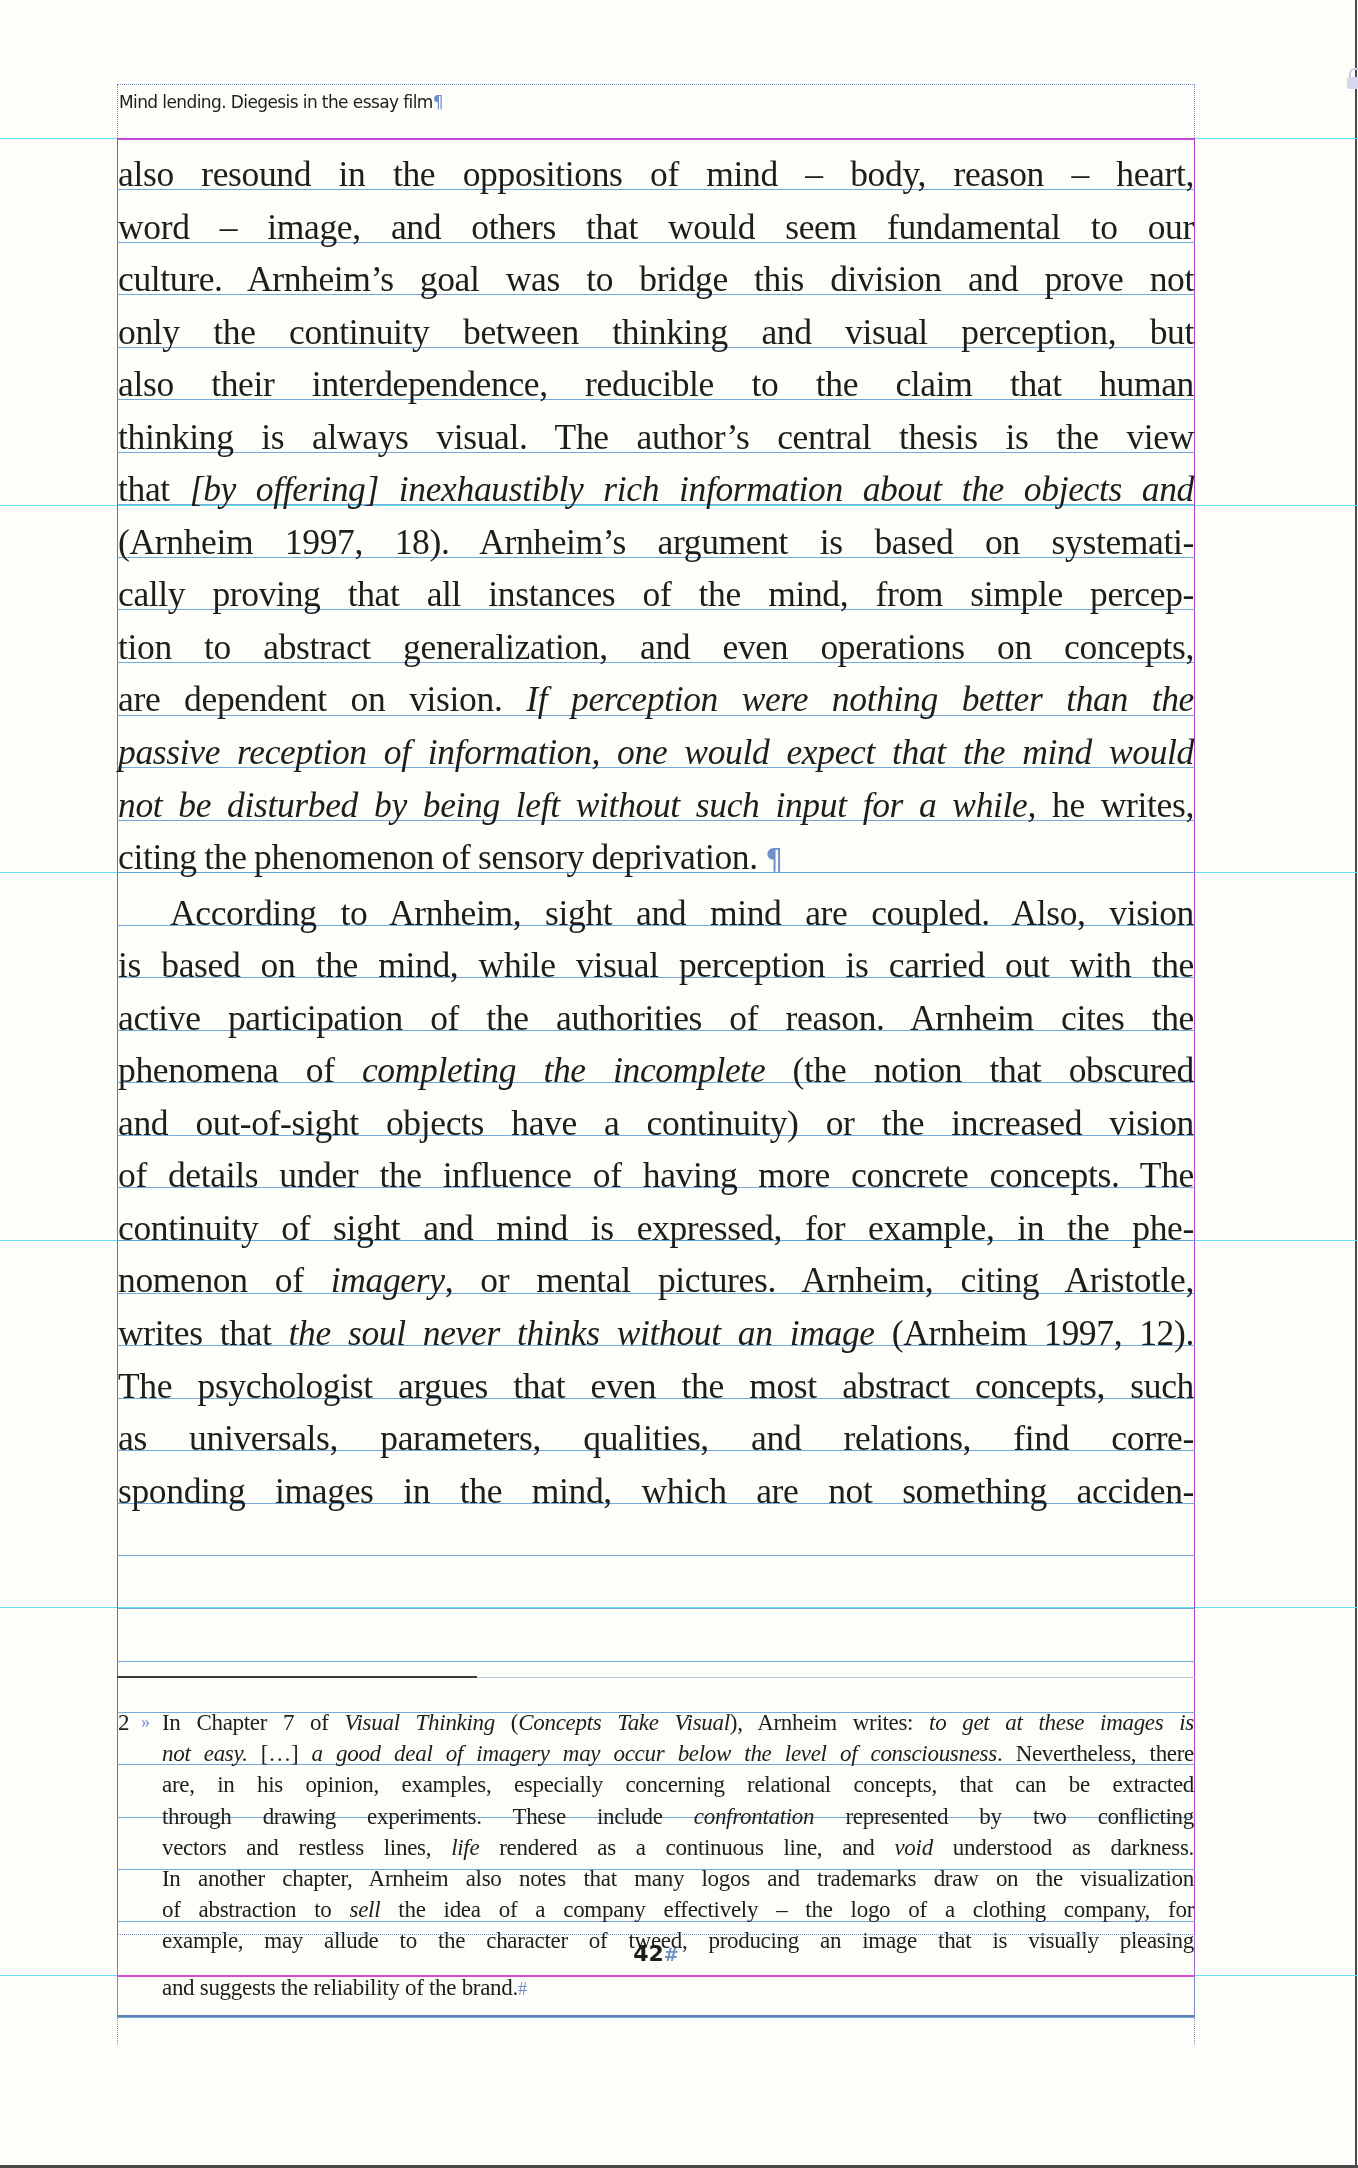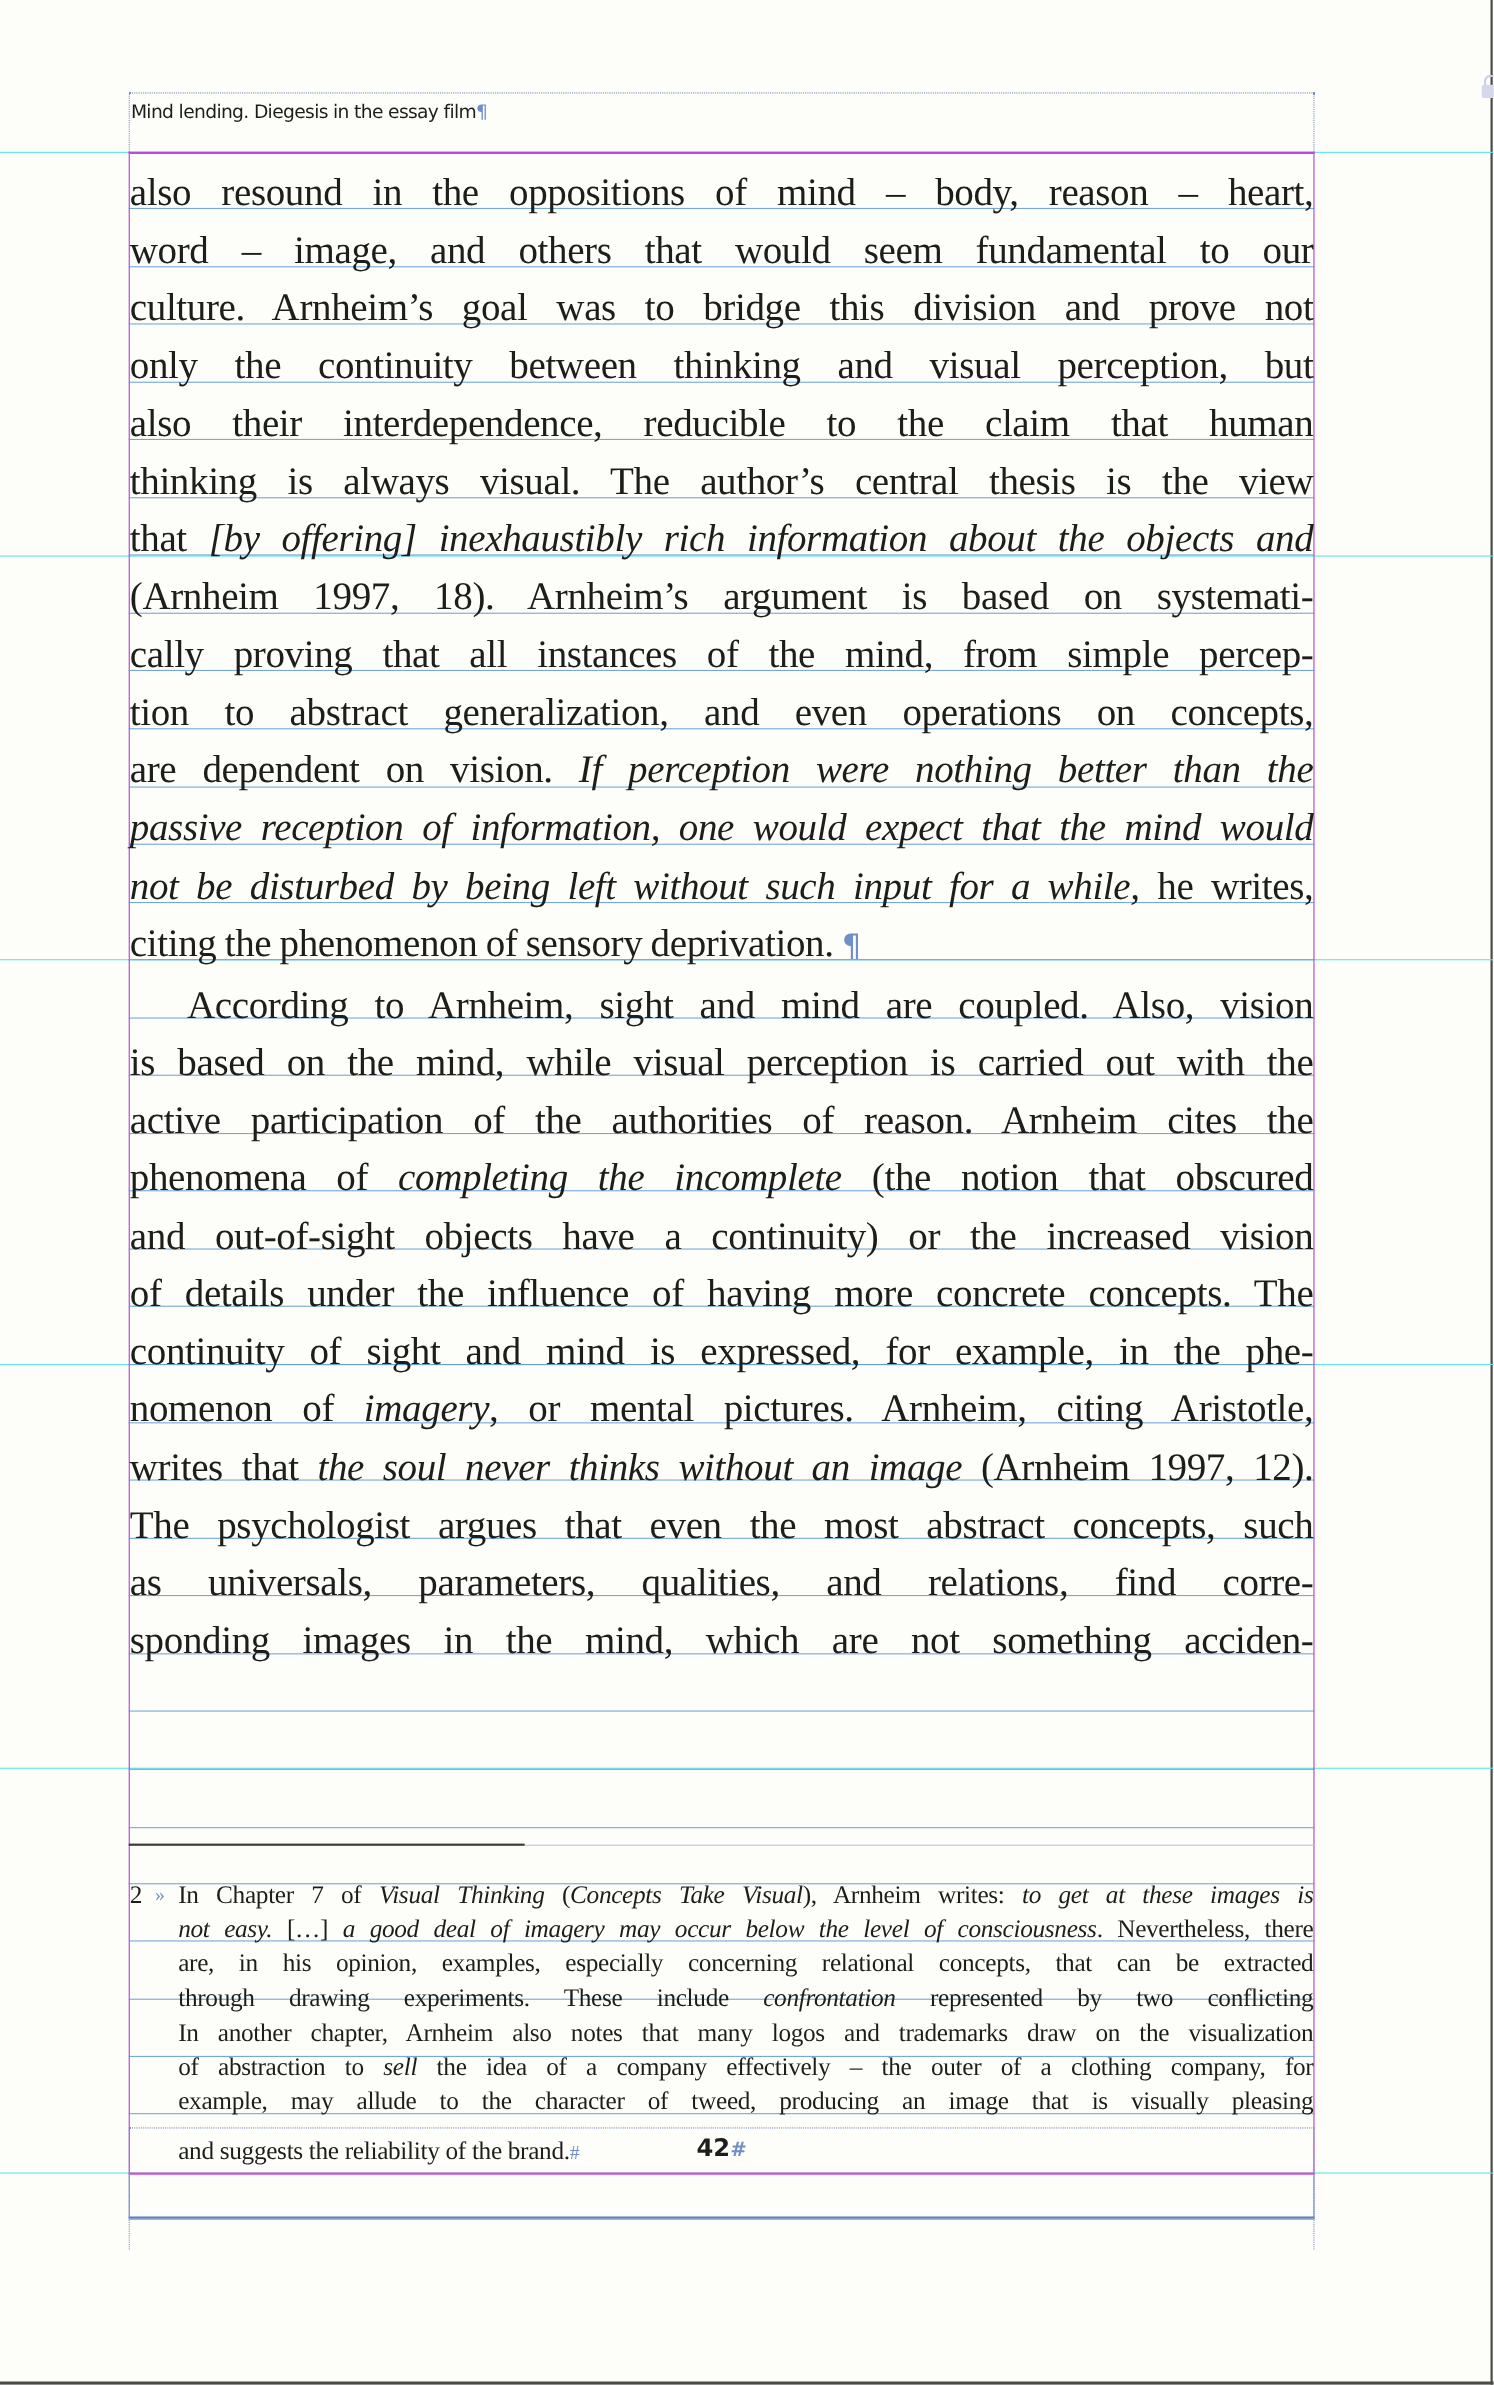--- a/index.html
+++ b/index.html
@@ -175,22 +175,23 @@
 <div class="fn-rule"></div>
 <div class="fn-rule-ext"></div>
 <div class="footnote">
   <span class="fn-num">2</span>
   <span class="fn-tab">»</span>
   <div class="fn-body" id="fn-body">
       <span class="line "><span>In Chapter 7 of </span><em>Visual Thinking</em><span> (</span><em>Concepts Take Visual</em><span>), Arnheim writes: </span><em>to get at these images is</em></span>
       <span class="line "><em>not easy.</em><span> […] </span><em>a good deal of imagery may occur below the level of consciousness</em><span>. Nevertheless, there</span></span>
       <span class="line "><span>are, in his opinion, examples, especially concerning relational concepts, that can be extracted</span></span>
       <span class="line "><span>through drawing experiments. These include </span><em>confrontation</em><span> represented by two conflicting</span></span>
+      <span class="line "><span>vectors and restless lines, </span><em>life</em><span> rendered as a continuous line, and </span><em>void</em><span> understood as darkness.</span></span>
       <span class="line "><span>In another chapter, Arnheim also notes that many logos and trademarks draw on the visualization</span></span>
-      <span class="line "><span>of abstraction to </span><em>sell</em><span> the idea of a company effectively – the outer of a clothing company, for</span></span>
+      <span class="line "><span>of abstraction to </span><em>sell</em><span> the idea of a company effectively – the logo of a clothing company, for</span></span>
       <span class="line "><span>example, may allude to the character of tweed, producing an image that is visually pleasing</span></span>
       <span class="line last"><span>and suggests the reliability of the brand.</span><span class="hash">#</span></span>
     </div>
 </div>
 
 <div class="folio-frame">
   <div class="folio">
     <span>42</span><span class="hash">#</span>
   </div>
 </div>

